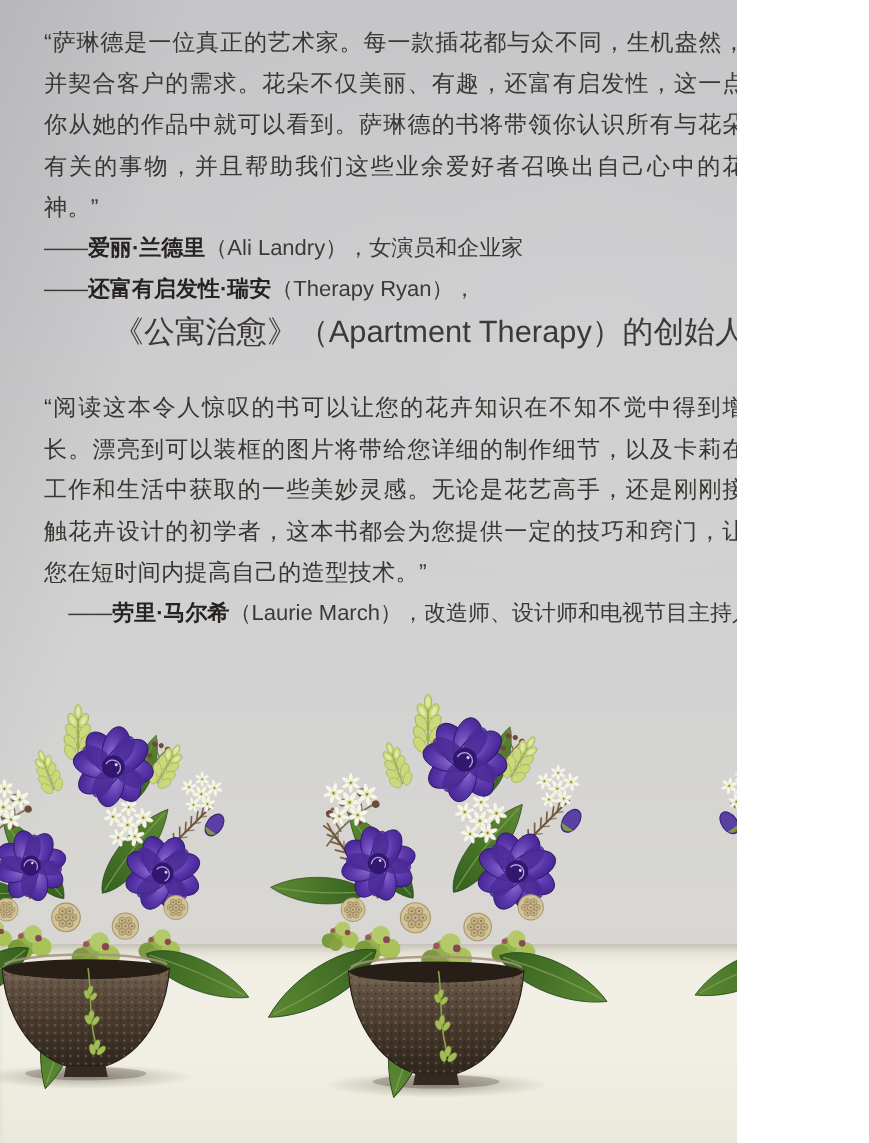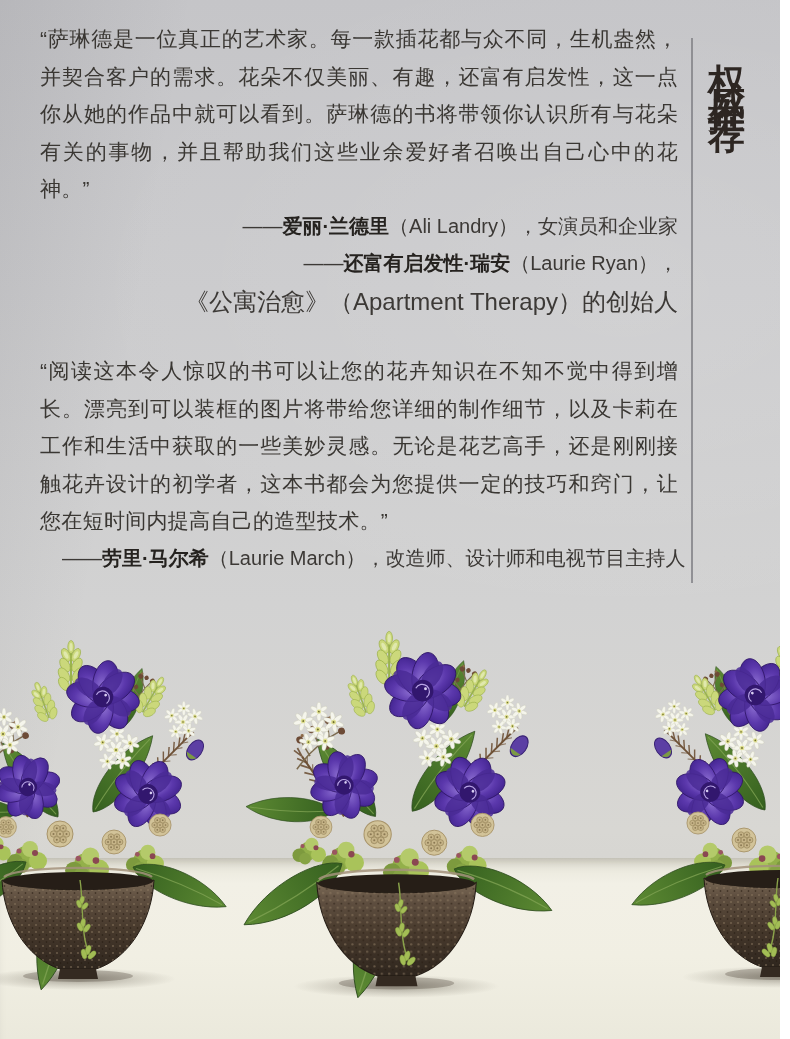--- a/index.html
+++ b/index.html
@@ -1,36 +1,36 @@
 <!DOCTYPE html>
 <html lang="zh"><head>
 <meta charset="utf-8">
 <title>权威推荐</title>
 <style>
   html,body{margin:0;padding:0;background:#ffffff;}
   body{width:790px;height:1039px;font-family:"Liberation Sans","DejaVu Sans",sans-serif;}
   .page{
-    position:relative;width:780px;height:1039px;overflow:hidden;
+    position:relative;width:670px;height:1039px;overflow:hidden;
     background:
       linear-gradient(100deg, rgba(60,60,68,0.10), rgba(60,60,68,0) 20%),
       radial-gradient(120% 55% at 80% 28%, rgba(255,255,255,0.10), rgba(255,255,255,0) 60%),
       linear-gradient(180deg,#c5c5c8 0%,#cbcbcd 28%,#d2d2d2 58%,#d8d7d3 80%,#cfceca 100%);
   }
   
   .content{position:absolute;left:40px;top:20px;width:638px;color:#3a3733;}
   .quote{
     margin:0;font-size:21px;line-height:37.5px;letter-spacing:0.3px;
     text-align:justify;text-justify:inter-ideograph;color:#3a3733;
   }
   .quote.q2{margin-top:32px;}
   .quote.q3{margin-top:32px;}
-  .attr{margin:0;font-size:20px;line-height:37.5px;text-align:right;color:#3c3936;white-space:nowrap;}
+  .attr{margin:0;font-size:20px;line-height:37.5px;color:#3c3936;white-space:nowrap;}
   .attr b{font-weight:700;color:#25221f;}
   .attr.left{text-align:left;padding-left:22px;}
-  .attr-extra{font-size:24px;line-height:37.5px;text-align:right;color:#3c3936;white-space:nowrap;}
+  .attr-extra{font-size:28px;line-height:37.5px;text-align:right;color:#3c3936;white-space:nowrap;}
   
   .divider{position:absolute;left:691px;top:38px;width:1.5px;height:545px;background:#85858a;opacity:.85;}
   .side-title{
     position:absolute;left:701px;top:34px;height:240px;
     writing-mode:vertical-rl;text-orientation:upright;
     font-size:37px;font-weight:700;letter-spacing:17px;color:#2d2622;
   }
   
   .table{
     position:absolute;left:0;top:858px;width:790px;height:181px;
@@ -45,21 +45,21 @@
 </head>
 <body>
 
 <div class="page">
 
   <div class="content">
 
     <p class="quote q1">“萨琳德是一位真正的艺术家。每一款插花都与众不同，生机盎然，并契合客户的需求。花朵不仅美丽、有趣，还富有启发性，这一点你从她的作品中就可以看到。萨琳德的书将带领你认识所有与花朵有关的事物，并且帮助我们这些业余爱好者召唤出自己心中的花神。”</p>
     <p class="attr"><span>——</span><b>爱丽·兰德里</b><span>（Ali Landry），女演员和企业家</span></p>
 
-    <p class="attr"><span>——</span><b>还富有启发性·瑞安</b><span>（Laurie Ryan），</span></p>
+    <p class="attr"><span>——</span><b>还富有启发性·瑞安</b><span>（Therapy Ryan），</span></p>
     <div class="attr-extra">《公寓治愈》（Apartment Therapy）的创始人</div>
 
     <p class="quote q3">“阅读这本令人惊叹的书可以让您的花卉知识在不知不觉中得到增长。漂亮到可以装框的图片将带给您详细的制作细节，以及卡莉在工作和生活中获取的一些美妙灵感。无论是花艺高手，还是刚刚接触花卉设计的初学者，这本书都会为您提供一定的技巧和窍门，让您在短时间内提高自己的造型技术。”</p>
     <p class="attr left"><span>——</span><b>劳里·马尔希</b><span>（Laurie March），改造师、设计师和电视节目主持人</span></p>
   </div>
 
   <div class="divider"></div>
   <div class="side-title">权威推荐</div>
 
   <div class="table"></div>

